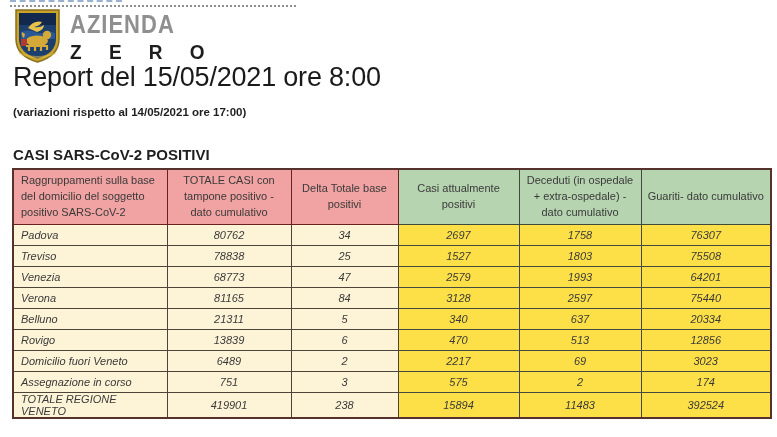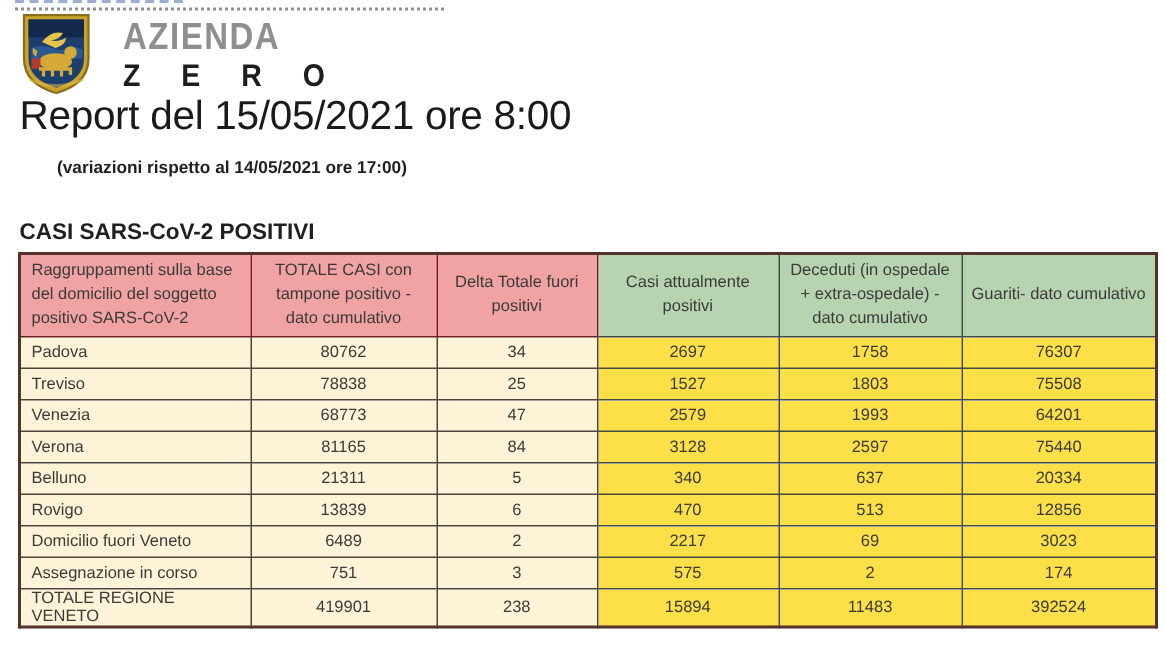--- a/index.html
+++ b/index.html
@@ -4,37 +4,37 @@
 <style>
   html,body{margin:0;padding:0;background:#fff;}
   .page{
     position:relative;width:777px;height:437px;background:#ffffff;overflow:hidden;
     font-family:"Liberation Sans","DejaVu Sans",sans-serif;color:#333;
   }
   .dash-blue{position:absolute;left:10px;top:0;width:112px;border-top:2px dashed #6e8fbe;opacity:.7;}
   .dash-gray{position:absolute;left:10px;top:5px;width:286px;border-top:2px dotted #8f8f8f;}
   .logo{position:absolute;left:14px;top:8px;display:flex;align-items:flex-start;}
   .logo svg{display:block;}
-  .logo-text{margin-left:21px;margin-top:4px;line-height:1;}
+  .logo-text{margin-left:9px;margin-top:4px;line-height:1;}
   .logo-line1{font-size:22px;font-weight:bold;color:#8f8f8f;letter-spacing:1px;
     transform:scale(1,1.15);transform-origin:left top;}
   .logo-line2{font-size:19px;font-weight:bold;color:#1d1d1d;letter-spacing:11px;margin-top:7px;
     transform:scale(1,1.1);transform-origin:left top;}
   .title{position:absolute;left:13px;top:62px;margin:0;font-size:27px;font-weight:normal;
     color:#1a1a1a;letter-spacing:-0.2px;}
-  .subtitle{position:absolute;left:13px;top:106px;font-size:11.5px;font-weight:bold;color:#1f1f1f;margin-left:25px;}
+  .subtitle{position:absolute;left:13px;top:106px;font-size:11.5px;font-weight:bold;color:#1f1f1f;}
   .section{position:absolute;left:13px;top:146px;font-size:15px;font-weight:bold;color:#1f1f1f;}
   table.cases{
     position:absolute;left:12px;top:168px;width:758px;
     border-collapse:collapse;table-layout:fixed;
     border:2px solid #55332c;
   }
   th,td{font-weight:normal;font-size:11px;color:#3a3a3a;overflow:hidden;}
   th{height:52px;text-align:center;padding:1px 6px;line-height:1.45;}
-  td{height:20px;text-align:center;padding:0 20px;}
+  td{height:20px;text-align:center;padding:0 20px;font-style:italic;}
   th.first-col,td.first-col{text-align:left;padding-left:7px;}
   .h-pink{background:#f0a3a2;border:1px solid #67221f;}
   .h-green{background:#b7d4b0;border:1px solid #3f4a3a;}
   td.c-yellow{background:#fdf3d6;border:1px solid #4c4438;}
   td.c-green{background:#fde047;border:1px solid #434a40;}
 </style>
 </head>
 <body>
 
 <div class="page">
@@ -72,21 +72,21 @@
         <col style="width:124px">
         <col style="width:107px">
       <col style="width:121px">
         <col style="width:122px">
         <col style="width:130px">
     </colgroup>
     <thead>
       <tr>
         <th class="h-pink first-col">Raggruppamenti sulla base del domicilio del soggetto positivo SARS-CoV-2</th>
         <th class="h-pink">TOTALE CASI con tampone positivo -dato cumulativo</th>
-        <th class="h-pink">Delta Totale fuori positivi</th>
+        <th class="h-pink">Delta Totale base positivi</th>
         <th class="h-green">Casi attualmente positivi</th>
         <th class="h-green">Deceduti (in ospedale + extra-ospedale) -dato cumulativo</th>
         <th class="h-green">Guariti- dato cumulativo</th>
       </tr>
     </thead>
     <tbody>
         <tr>
           <td class="c-yellow first-col">Padova</td>
           <td class="c-yellow">80762</td>
           <td class="c-yellow">34</td>

